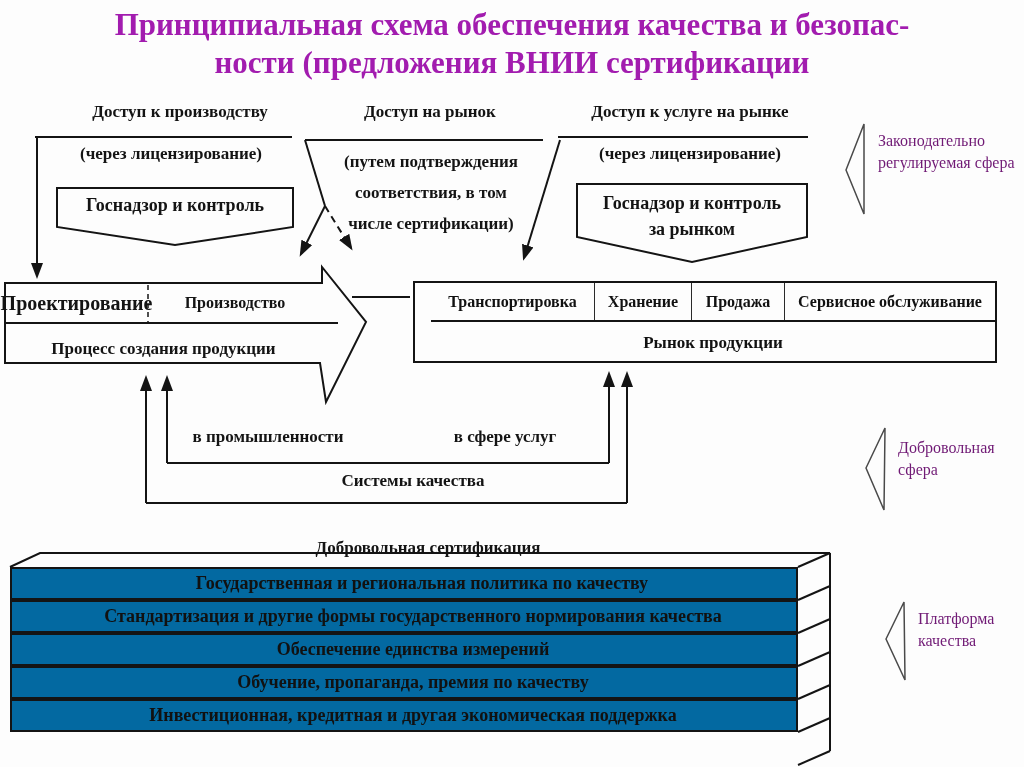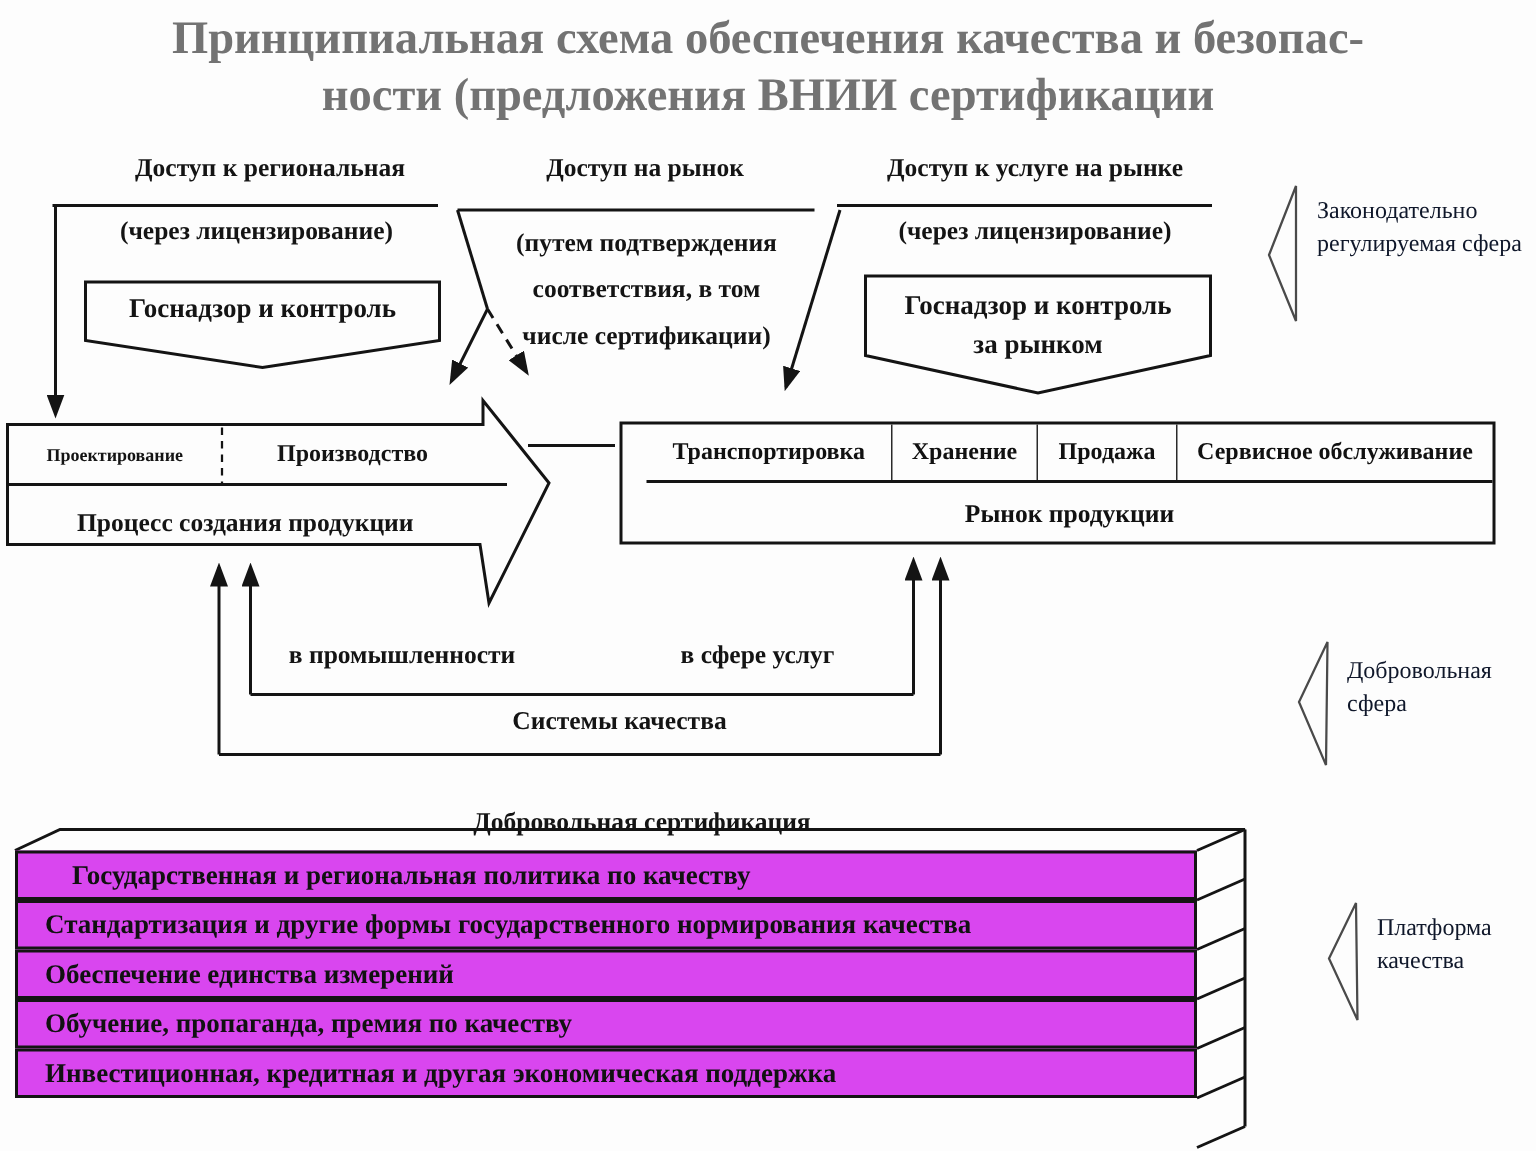--- a/index.html
+++ b/index.html
@@ -5,46 +5,46 @@
   html,body{margin:0;padding:0;background:#fbfbfb;}
   .stage{
     position:relative;width:1024px;height:767px;background:#fdfdfd;overflow:hidden;
     font-family:"Liberation Serif","DejaVu Serif",serif;color:#111;
   }
   svg.wires{position:absolute;left:0;top:0;z-index:0;}
   .lbl{position:absolute;z-index:2;font-weight:bold;color:#141414;}
   .ctr{text-align:center;}
   .title{
     position:absolute;left:0;top:6px;width:1024px;z-index:2;text-align:center;
-    font-size:31px;line-height:38px;font-weight:bold;color:#737373;
+    font-size:31px;line-height:38px;font-weight:bold;color:#a21caf;
   }
   .bandcell{
     position:absolute;z-index:2;display:flex;align-items:center;justify-content:center;
     font-weight:bold;font-size:17px;color:#141414;white-space:nowrap;
   }
   .mband{
     position:absolute;left:413px;top:281px;width:584px;height:82px;z-index:2;
     border:2px solid #141414;box-sizing:border-box;background:#fdfdfd;padding-left:16px;
   }
   .mband .rowtop{display:flex;height:39px;border-bottom:2px solid #141414;box-sizing:border-box;}
   .mband .cell{
     display:flex;align-items:center;justify-content:center;font-weight:bold;font-size:16px;
     border-right:1px solid #2a2a2a;box-sizing:border-box;white-space:nowrap;
   }
   .mband .cell:last-child{border-right:none;}
   .mband .rowbot{display:flex;height:41px;align-items:center;justify-content:center;
     font-weight:bold;font-size:17px;}
   .platform{position:absolute;left:10px;top:567px;width:788px;z-index:2;}
   .prow{
-    height:33px;box-sizing:border-box;border:2px solid #141414;background:#d946ef;
-    font-weight:bold;font-size:18px;line-height:28px;padding-left:18px;white-space:nowrap;
+    height:33px;box-sizing:border-box;border:2px solid #141414;background:#0369a1;
+    font-weight:bold;font-size:18px;line-height:28px;padding-left:18px;white-space:nowrap;text-align:center;
   }
   .prow.first{padding-left:36px;}
   .note{
-    position:absolute;z-index:2;font-weight:normal;font-size:16px;line-height:22px;color:#0f172a;
+    position:absolute;z-index:2;font-weight:normal;font-size:16px;line-height:22px;color:#701a75;
   }
 </style>
 </head>
 <body>
 
 <div class="stage">
 
   <svg class="wires" width="1024" height="767" viewBox="0 0 1024 767">
     <defs>
       <marker id="ah" markerUnits="userSpaceOnUse" markerWidth="16" markerHeight="12" refX="13" refY="6" orient="auto">
@@ -94,32 +94,32 @@
     <line x1="798" y1="699" x2="830" y2="685" stroke="#141414" stroke-width="2"></line>
     <line x1="798" y1="732" x2="830" y2="718" stroke="#141414" stroke-width="2"></line>
     <line x1="798" y1="765" x2="830" y2="751" stroke="#141414" stroke-width="2"></line>
   </svg>
 
   <div class="title">
     <div>Принципиальная схема обеспечения качества и безопас-</div>
     <div>ности (предложения ВНИИ сертификации</div>
   </div>
 
-  <div class="lbl ctr" style="left:55px;top:102px;width:250px;font-size:17px;">Доступ к региональная</div>
+  <div class="lbl ctr" style="left:55px;top:102px;width:250px;font-size:17px;">Доступ к производству</div>
   <div class="lbl ctr" style="left:46px;top:144px;width:250px;font-size:17px;">(через лицензирование)</div>
   <div class="lbl ctr" style="left:60px;top:195px;width:230px;font-size:18px;">Госнадзор и контроль</div>
 
   <div class="lbl ctr" style="left:305px;top:102px;width:250px;font-size:17px;">Доступ на рынок</div>
   <div class="lbl ctr" style="left:335px;top:146px;width:192px;font-size:17px;line-height:31px;">(путем подтверждения соответствия, в том числе сертификации)</div>
 
   <div class="lbl ctr" style="left:565px;top:102px;width:250px;font-size:17px;">Доступ к услуге на рынке</div>
   <div class="lbl ctr" style="left:565px;top:144px;width:250px;font-size:17px;">(через лицензирование)</div>
   <div class="lbl ctr" style="left:594px;top:190px;width:196px;font-size:18px;line-height:26px;">Госнадзор и контроль за рынком</div>
 
-  <div class="bandcell" style="left:5px;top:283px;width:143px;height:40px;font-size:12px;">Проектирование</div>
+  <div class="bandcell" style="left:5px;top:283px;width:143px;height:40px;font-size:20px;">Проектирование</div>
   <div class="bandcell" style="left:148px;top:283px;width:174px;height:40px;font-size:16px;">Производство</div>
   <div class="bandcell" style="left:5px;top:323px;width:317px;height:52px;">Процесс создания продукции</div>
 
   <div class="mband">
     <div class="rowtop">
       <div class="cell" style="width:164px;">Транспортировка</div>
       <div class="cell" style="width:97px;">Хранение</div>
       <div class="cell" style="width:93px;">Продажа</div>
       <div class="cell" style="flex:1;">Сервисное обслуживание</div>
     </div>

